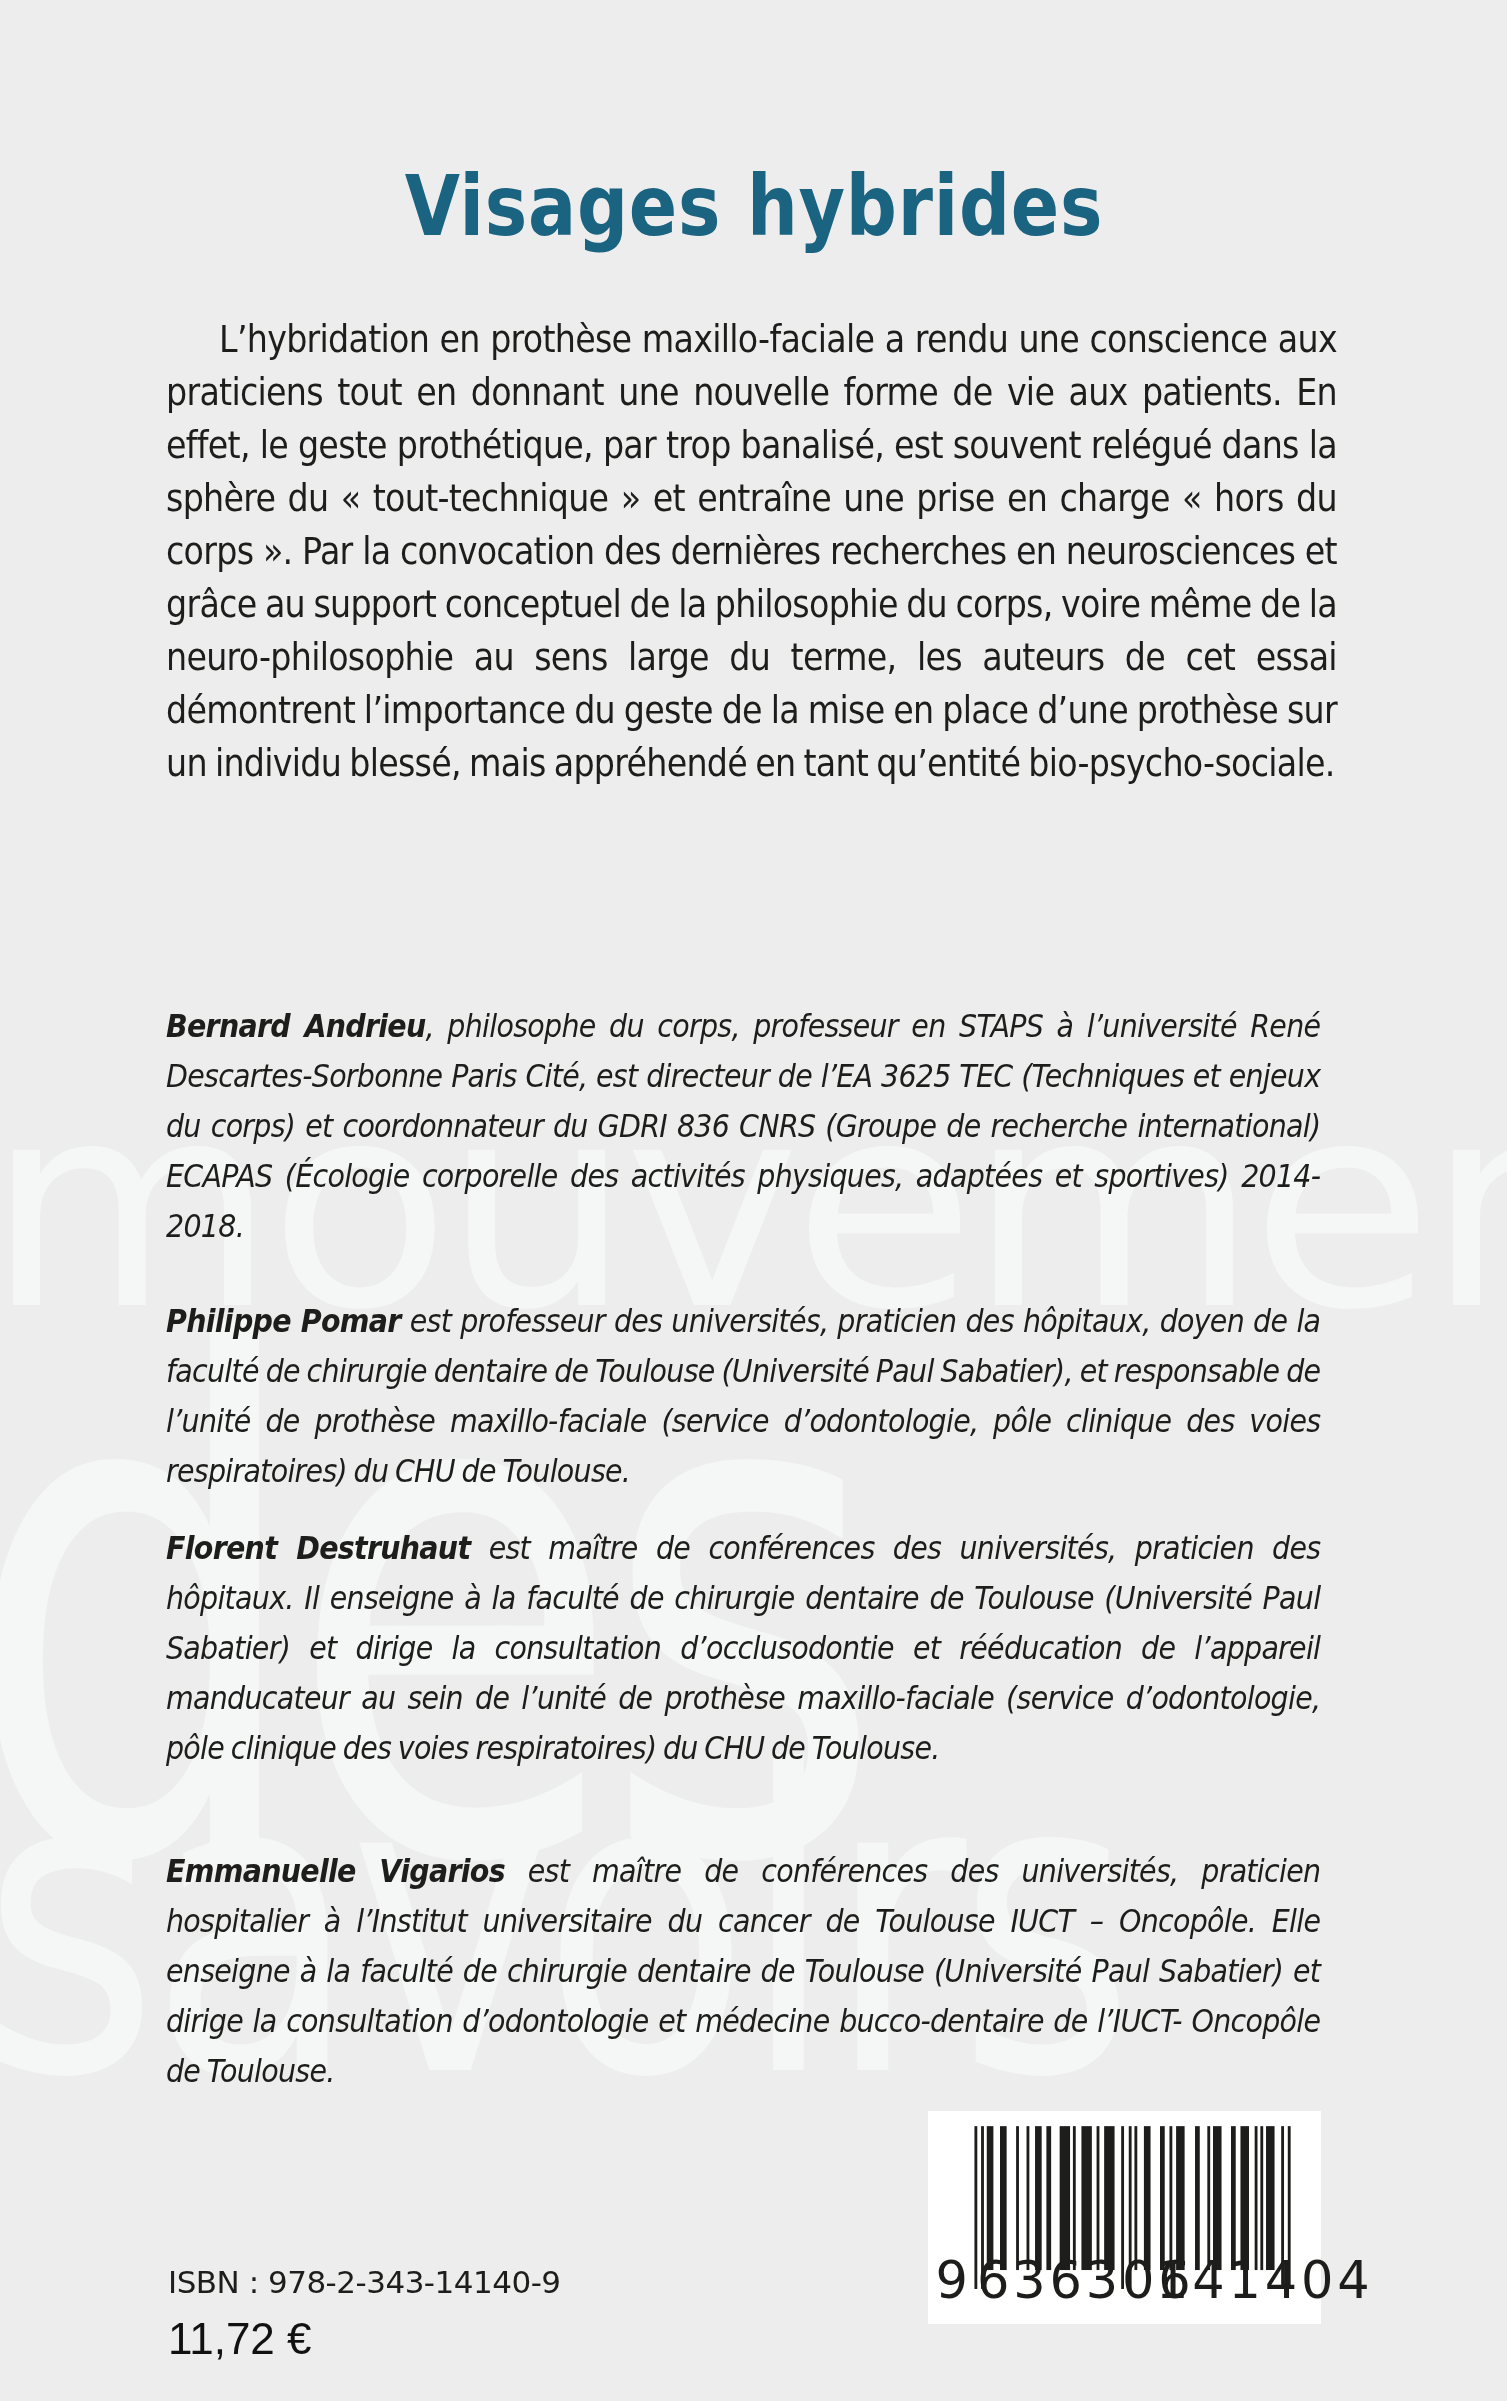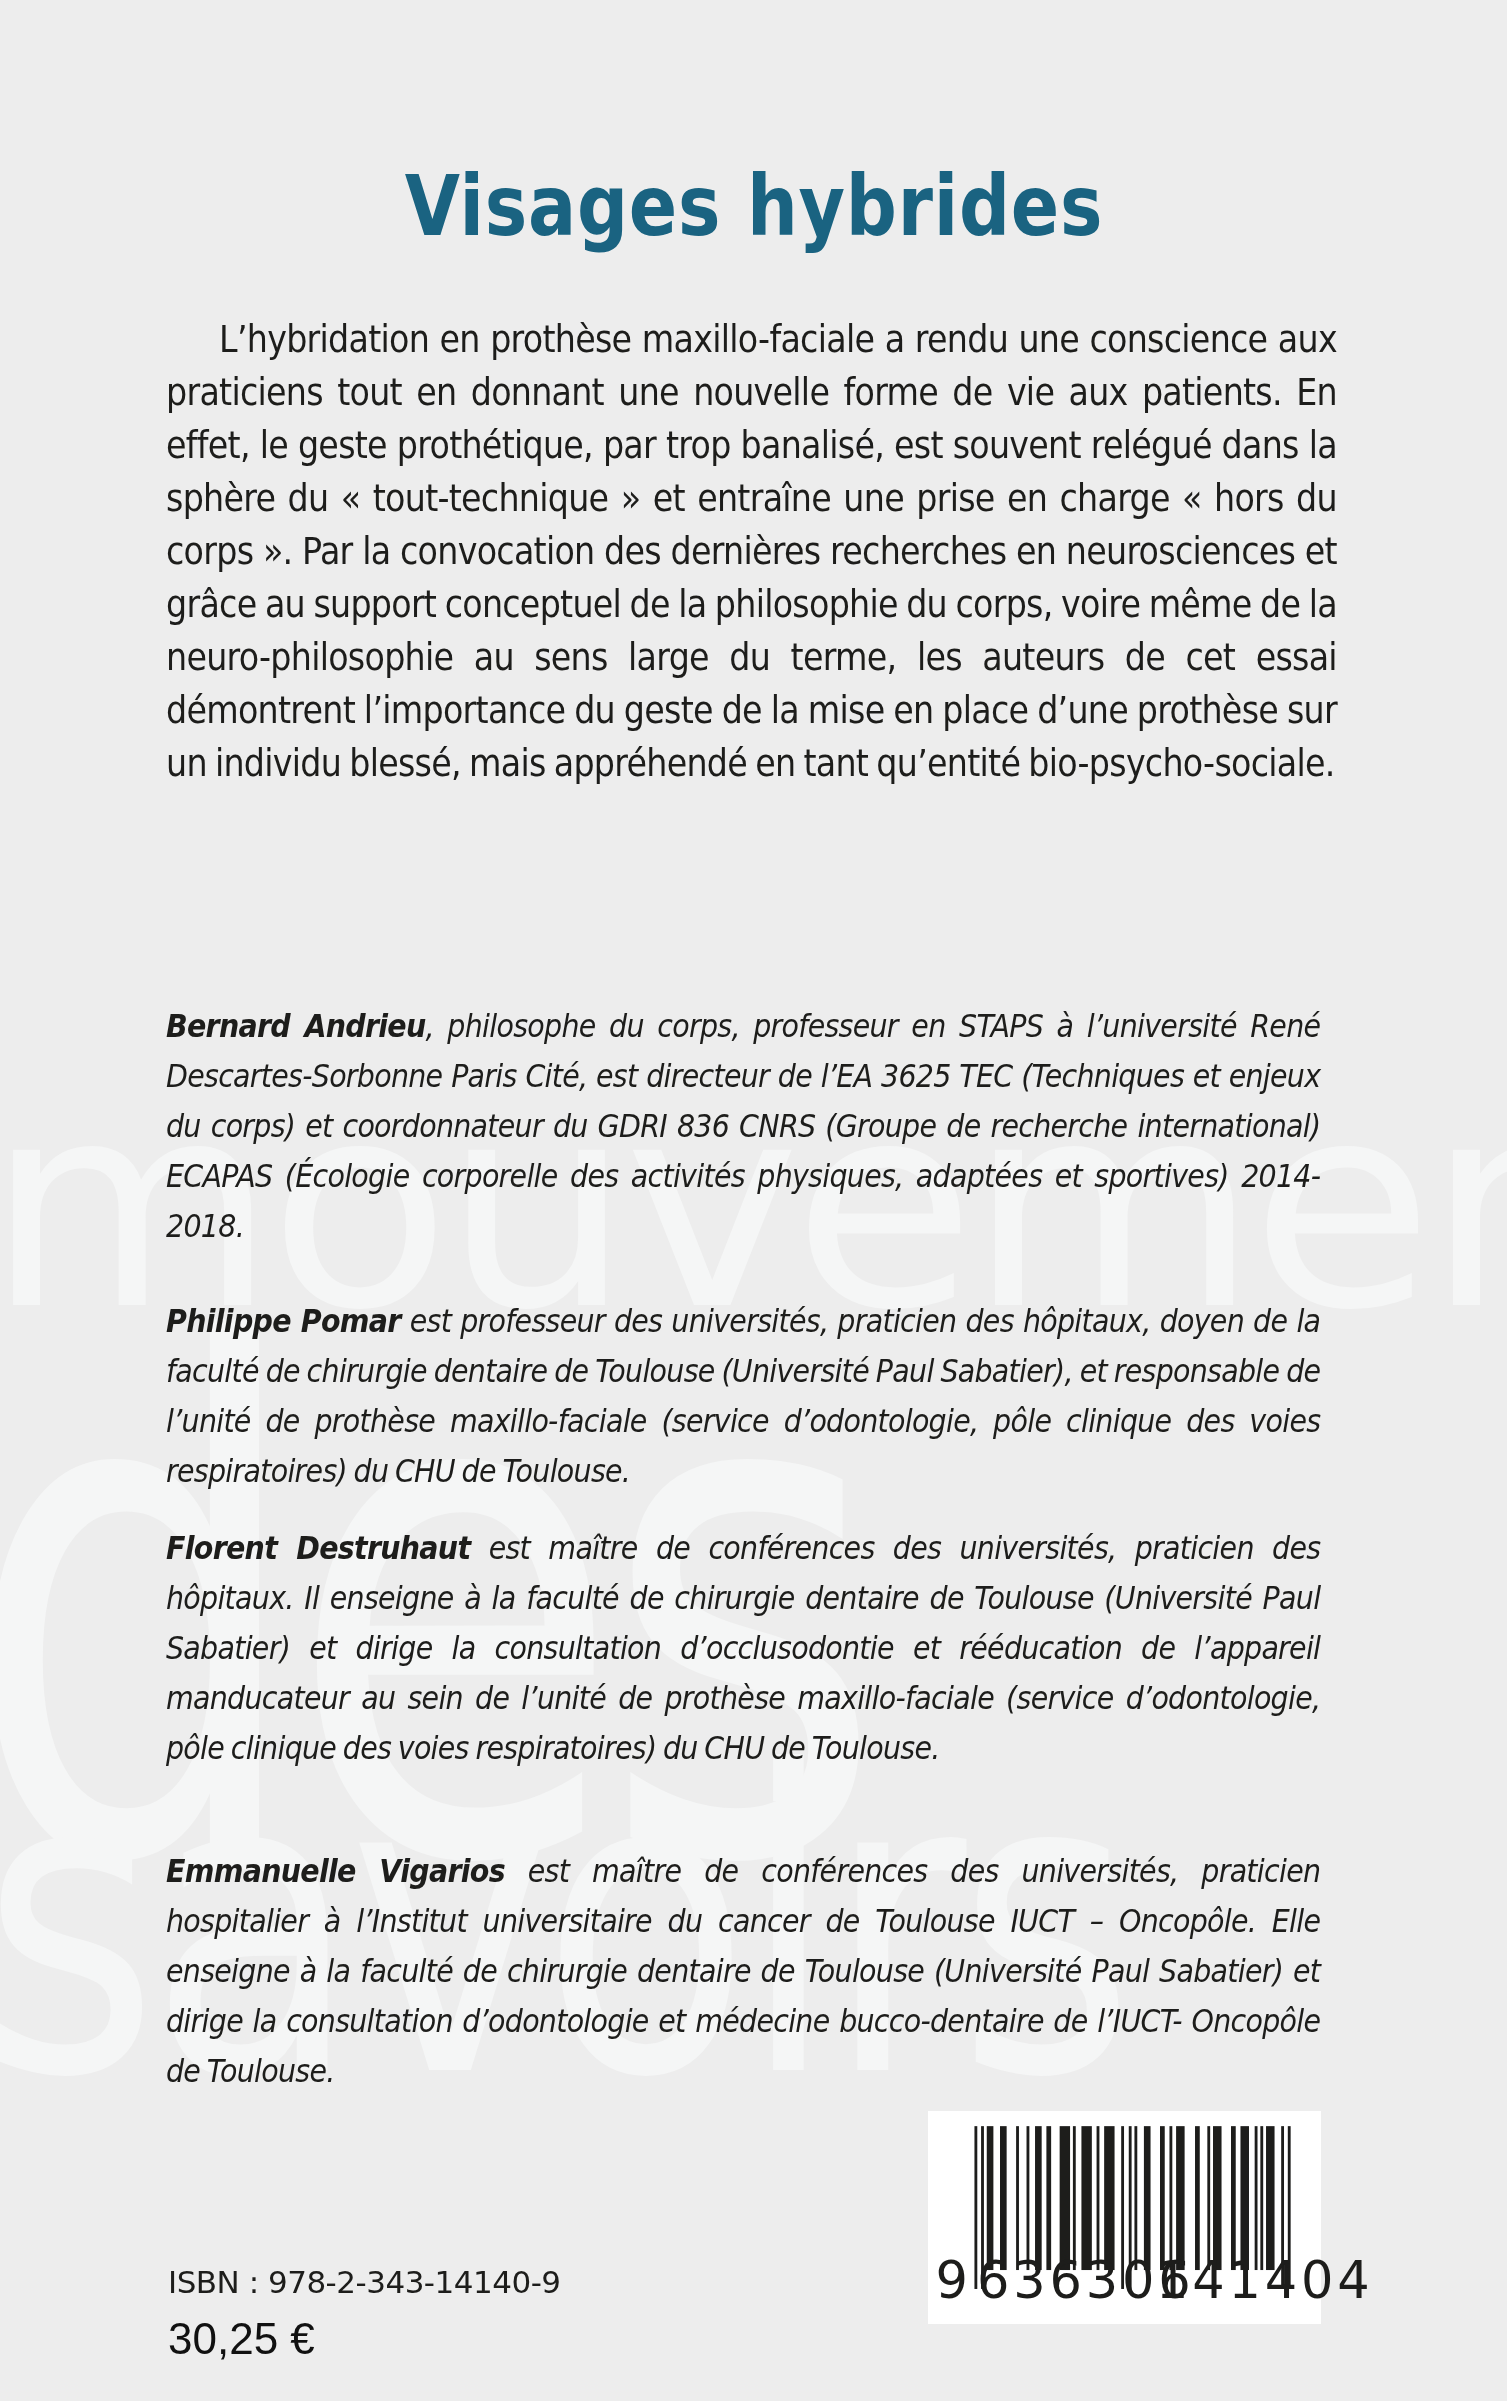--- a/index.html
+++ b/index.html
@@ -106,15 +106,15 @@
           <rect x="373" y="16" width="3" height="172"></rect>
           <rect x="380" y="16" width="3" height="172"></rect>
         </g>
     </svg>
     <span class="barcode-digits" style="left:7.6px;">9</span>
     <span class="barcode-digits" style="left:49px;">636306</span>
     <span class="barcode-digits" style="left:228px;">141404</span>
   </div>
 
   <div class="isbn">ISBN : 978-2-343-14140-9</div>
-  <div class="price">30,25 €</div>
+  <div class="price">11,72 €</div>
 </div>
 
 
 </body></html>

